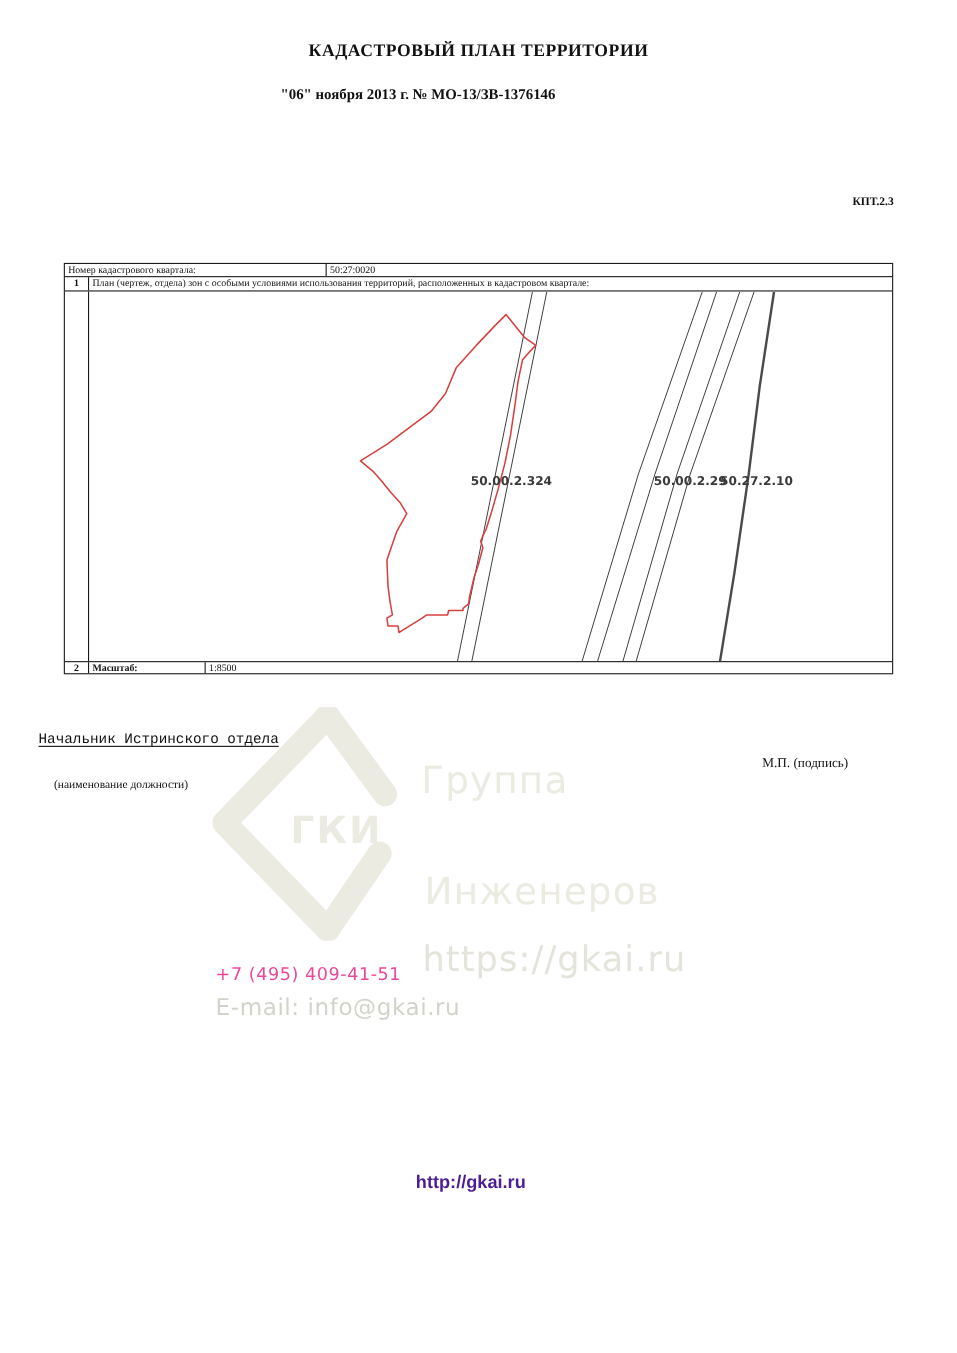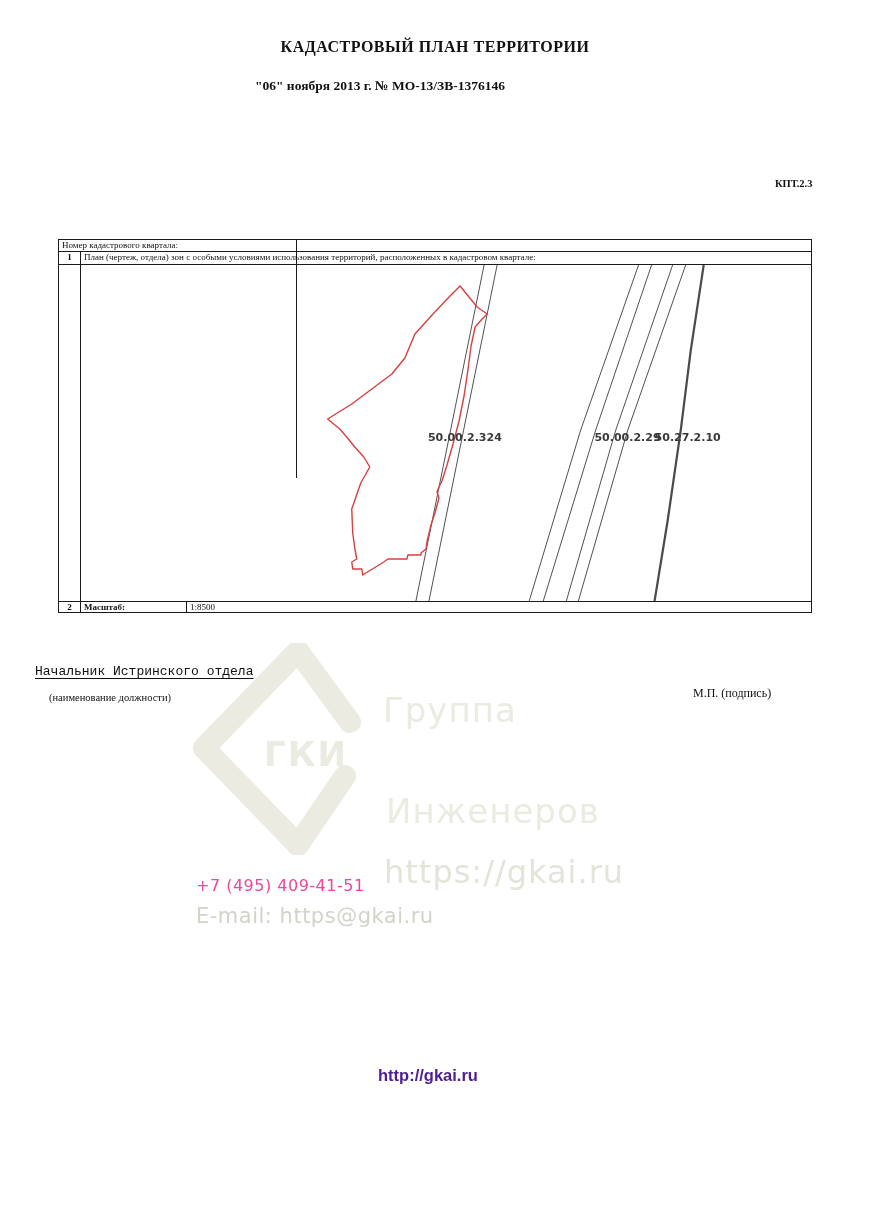--- a/index.html
+++ b/index.html
@@ -22,56 +22,56 @@
   .wm-i{left:386px;top:755px;}
   .wm-url{left:384px;top:817px;font-size:32px;color:#e4e4db;}
   .wm-email{left:196px;top:868px;font-size:21px;color:#d3d3ca;letter-spacing:.5px;}
   .wm-phone{left:196px;top:840px;font-size:16px;color:#ec4899;letter-spacing:.5px;}
   
   .ctable{position:absolute;left:58px;top:239px;width:752px;z-index:1;
     border:1px solid #1a1a1a;background:transparent;font-size:9px;line-height:1.05;}
   .trow{display:flex;box-sizing:border-box;}
   .trow + .trow{border-top:1px solid #1a1a1a;}
   .cell{box-sizing:border-box;padding:1px 3px 0 3px;overflow:hidden;white-space:nowrap;}
-  .r-quarter{height:11px;flex-direction:column;}
+  .r-quarter{height:11px;}
   .r-plan{height:13px;}
   .r-draw{height:337px;justify-content:flex-end;}
   .r-scale{height:11px;}
   .c-num{width:22px;flex:0 0 22px;border-right:1px solid #1a1a1a;text-align:center;font-weight:bold;}
   .c-qlabel{width:238px;flex:0 0 238px;border-right:1px solid #1a1a1a;}
   .c-grow{flex:1 1 auto;}
   .c-slabel{width:106px;flex:0 0 106px;border-right:1px solid #1a1a1a;font-weight:bold;}
   .c-draw{flex:1 1 auto;position:relative;padding:0;}
   .c-draw svg{position:absolute;left:0;top:0;width:100%;height:100%;}
   .map-label{font-family:"DejaVu Sans", sans-serif;font-size:11px;font-weight:600;fill:#3a3a3a;}
   
   .sig-title{position:absolute;left:35px;top:664px;font-size:13px;z-index:1;
     text-decoration:underline;text-underline-offset:3px;font-family:Liberation Mono, monospace;}
-  .sig-caption{position:absolute;left:49px;top:692px;font-size:10.5px;z-index:1;}
+  .sig-caption{position:absolute;left:49px;top:708px;font-size:10.5px;z-index:1;}
   .sig-stamp{position:absolute;left:693px;top:686px;font-size:12px;z-index:1;}
   
   .footer-url{position:absolute;left:0;right:14px;top:1066px;text-align:center;z-index:1;
     font-family:"Liberation Sans", sans-serif;font-weight:bold;font-size:16.5px;color:#4c1d95;}
 </style>
 </head>
 <body>
 
 <div class="page">
 
   <div class="watermark">
     <svg class="wm-logo" width="212" height="212" viewBox="0 0 212 212">
       <path d="M105,8 L11,105 L105,202" fill="none" stroke="#ebebe2" stroke-width="22" stroke-linecap="round" stroke-linejoin="round"></path>
       <path d="M105,8 L157,79" fill="none" stroke="#ebebe2" stroke-width="22" stroke-linecap="round"></path>
       <path d="M105,202 L152,133" fill="none" stroke="#ebebe2" stroke-width="22" stroke-linecap="round"></path>
       <text x="71" y="123" fill="#ebebe2" font-family="DejaVu Sans, sans-serif" font-size="34" font-weight="600" letter-spacing="2">ГКИ</text>
     </svg>
     <div class="wm-word wm-g">Группа</div>
     <div class="wm-word wm-i">Инженеров</div>
     <div class="wm-word wm-url">https://gkai.ru</div>
-    <div class="wm-word wm-email">E-mail: https@gkai.ru</div>
+    <div class="wm-word wm-email">E-mail: info@gkai.ru</div>
     <div class="wm-word wm-phone">+7 (495) 409-41-51</div>
   </div>
 
   <div class="title">КАДАСТРОВЫЙ ПЛАН ТЕРРИТОРИИ</div>
   <div class="subtitle">"06" ноября 2013 г. № МО-13/ЗВ-1376146</div>
   <div class="form-code">КПТ.2.3</div>
 
   <div class="ctable">
     <div class="trow r-quarter">
       <div class="cell c-qlabel">Номер кадастрового квартала:</div>

